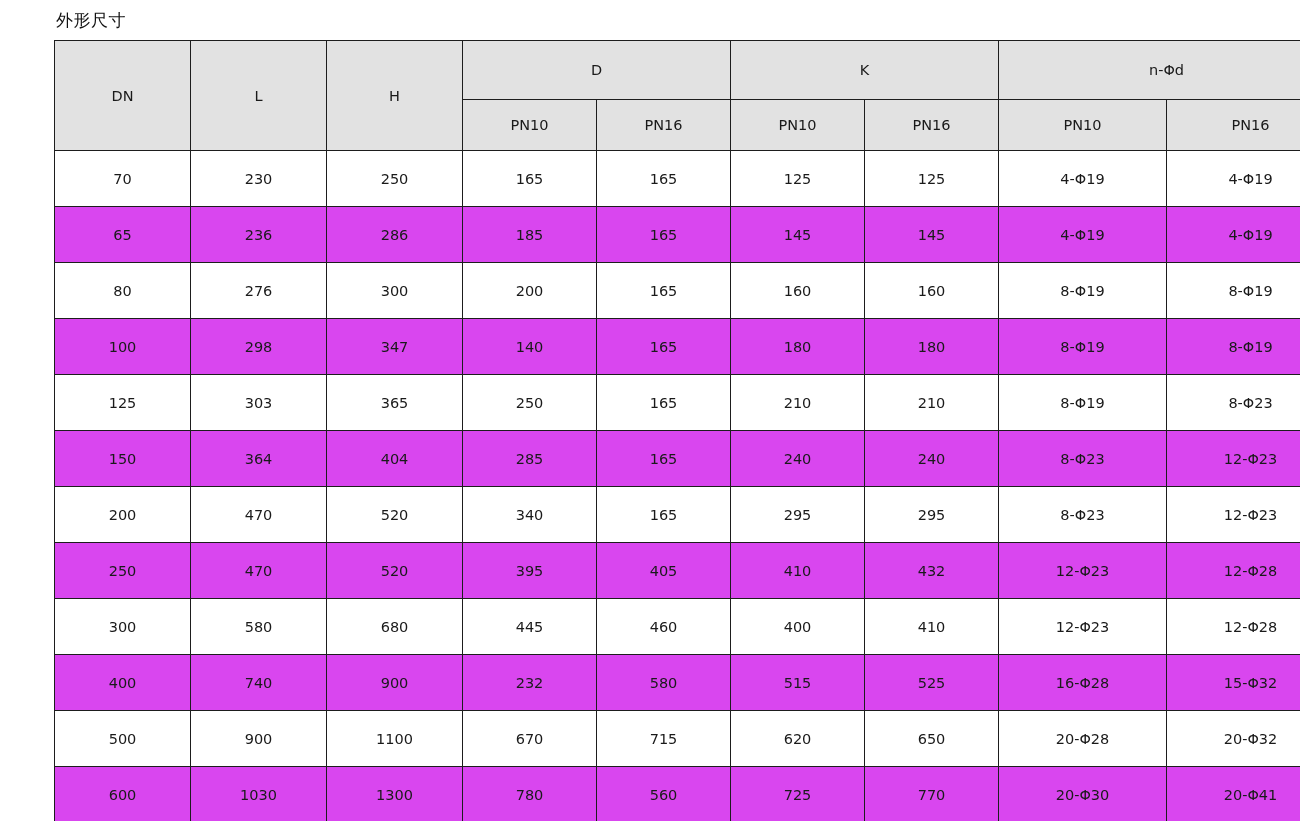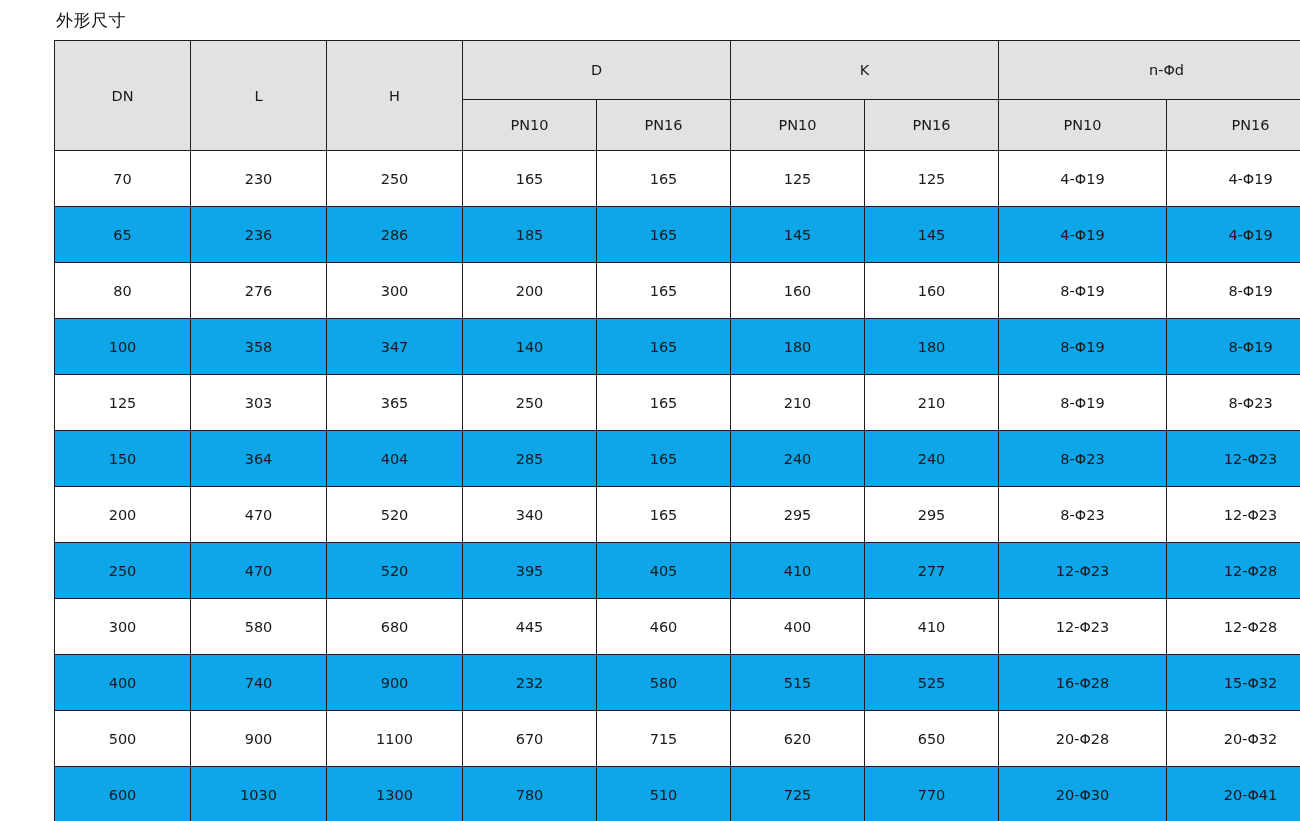--- a/index.html
+++ b/index.html
@@ -52,21 +52,21 @@
     height: 58px;
   }
   thead tr.sub-row th {
     height: 50px;
   }
   tbody td {
     height: 55px;
     background: #ffffff;
   }
   tbody tr.alt td {
-    background: #0ea5e9;
+    background: #d946ef;
   }
   
   col.c-dn { width: 136px; }
   col.c-l  { width: 136px; }
   col.c-h  { width: 136px; }
   col.c-d1 { width: 134px; }
   col.c-d2 { width: 134px; }
   col.c-k1 { width: 134px; }
   col.c-k2 { width: 134px; }
   col.c-n1 { width: 168px; }
@@ -138,21 +138,21 @@
           <td>300</td>
           <td>200</td>
           <td>165</td>
           <td>160</td>
           <td>160</td>
           <td>8-Φ19</td>
           <td>8-Φ19</td>
         </tr>
         <tr class="alt">
           <td>100</td>
-          <td>358</td>
+          <td>298</td>
           <td>347</td>
           <td>140</td>
           <td>165</td>
           <td>180</td>
           <td>180</td>
           <td>8-Φ19</td>
           <td>8-Φ19</td>
         </tr>
         <tr>
           <td>125</td>
@@ -187,21 +187,21 @@
           <td>8-Φ23</td>
           <td>12-Φ23</td>
         </tr>
         <tr class="alt">
           <td>250</td>
           <td>470</td>
           <td>520</td>
           <td>395</td>
           <td>405</td>
           <td>410</td>
-          <td>277</td>
+          <td>432</td>
           <td>12-Φ23</td>
           <td>12-Φ28</td>
         </tr>
         <tr>
           <td>300</td>
           <td>580</td>
           <td>680</td>
           <td>445</td>
           <td>460</td>
           <td>400</td>
@@ -229,21 +229,21 @@
           <td>620</td>
           <td>650</td>
           <td>20-Φ28</td>
           <td>20-Φ32</td>
         </tr>
         <tr class="alt">
           <td>600</td>
           <td>1030</td>
           <td>1300</td>
           <td>780</td>
-          <td>510</td>
+          <td>560</td>
           <td>725</td>
           <td>770</td>
           <td>20-Φ30</td>
           <td>20-Φ41</td>
         </tr>
       </tbody>
   </table>
 
 </div>
 

